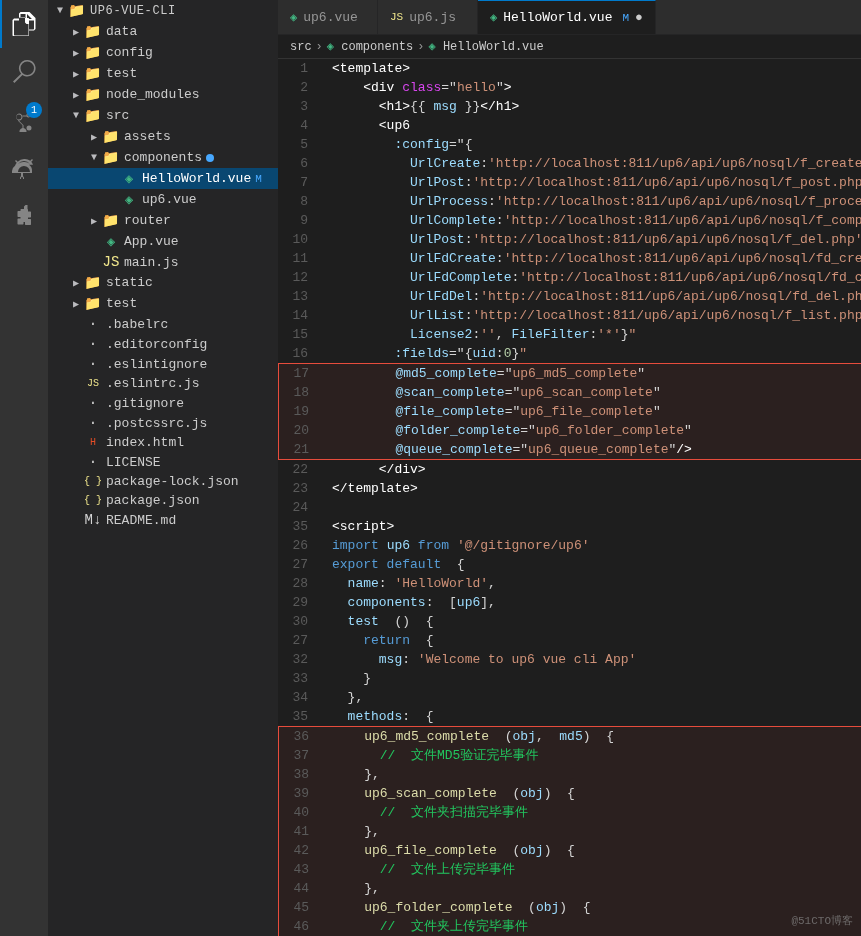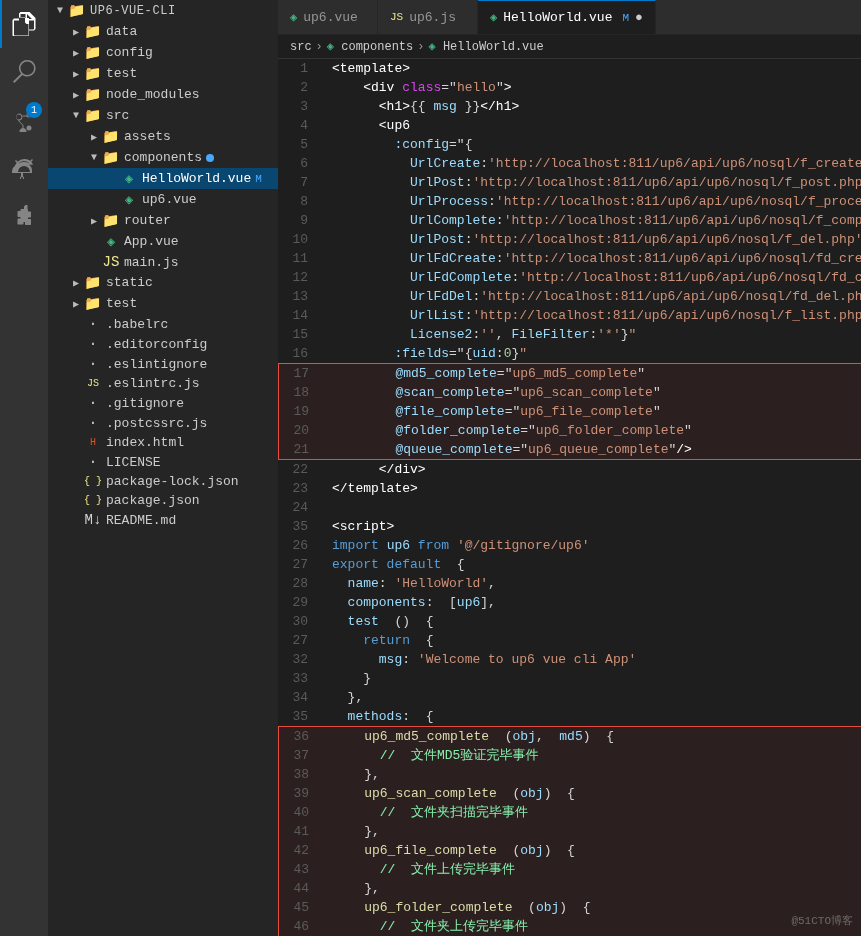--- a/index.html
+++ b/index.html
@@ -171,21 +171,21 @@
       flex: 1;
       padding-left: 8px;
       white-space: pre;
       font-size: 13px;
     }
 
     
     .kw { color: #569cd6; }
     .str { color: #ce9178; }
     .attr { color: #d946ef; }
-    .comment { color: #86efac; }
+    .comment { color: #22c55e; }
     .num { color: #b5cea8; }
     .fn { color: #dcdcaa; }
     .var { color: #9cdcfe; }
     .punc { color: #d4d4d4; }
     .html-tag { color: #ffffff; }
     .vue-attr { color: #9cdcfe; }
     .vue-val { color: #ce9178; }
 
     
     .watermark {

